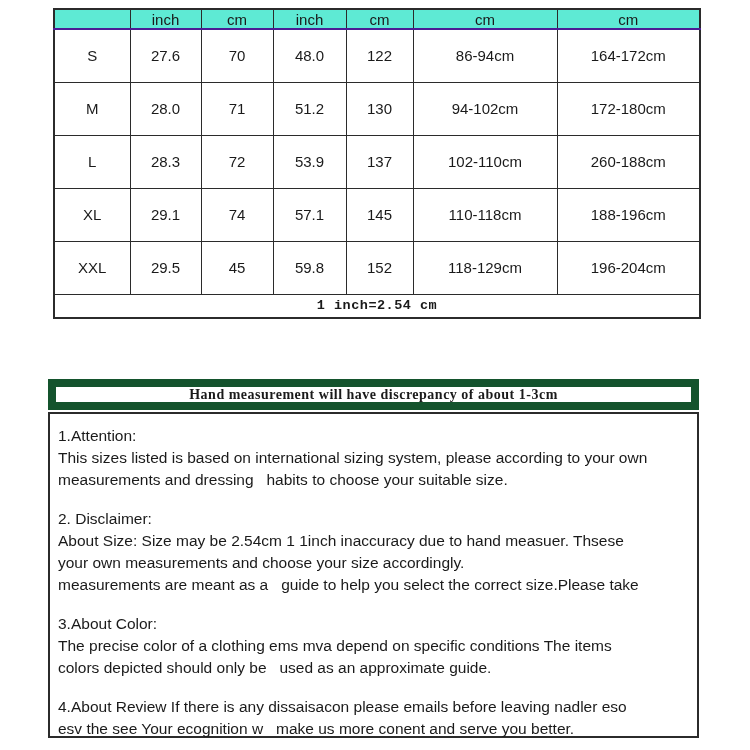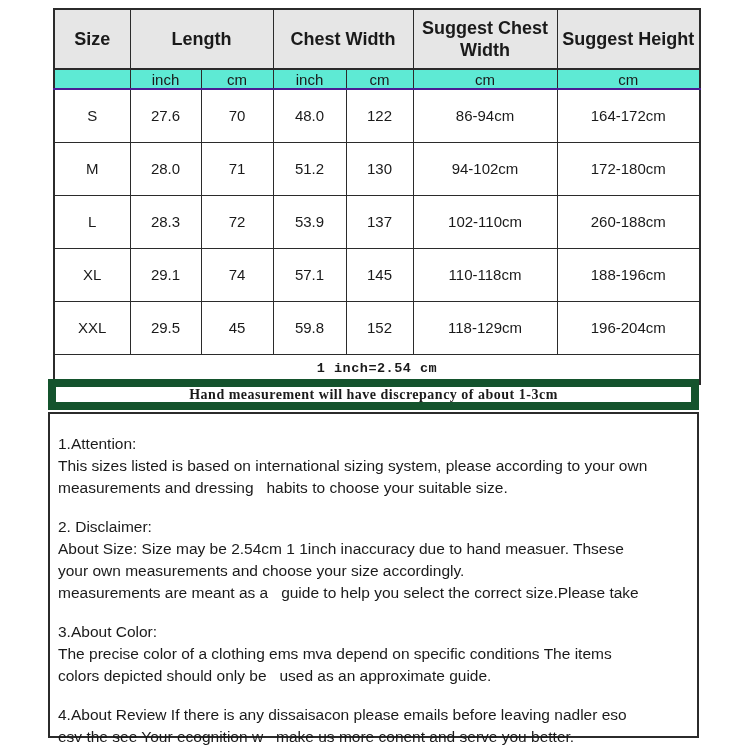--- a/index.html
+++ b/index.html
@@ -46,21 +46,21 @@
   }
   tr.header-row { height: 60px; }
   tr.subheader-row { height: 20px; }
   tr.subheader-row td {
     background: #5eead4;
     font-size: 15px;
     border-bottom: 2px solid #4c1d95;
     margin-top: 46px;
   }
   tr.data-row { height: 53px; }
-  tr.conversion-row { height: 30px; }
+  tr.conversion-row { height: 24px; }
   tr.conversion-row td {
     font-family: "Liberation Mono", monospace;
     font-weight: bold;
     font-size: 13.5px;
     letter-spacing: 0.5px;
   }
 
   
   .hand-note-box {
     position: absolute;
@@ -81,21 +81,21 @@
 
   
   .notes-box {
     position: absolute;
     left: 48px;
     top: 412px;
     width: 651px;
     height: 326px;
     border: 2px solid #2b2b2b;
     box-sizing: border-box;
-    padding: 19px 8px 0 8px;
+    padding: 11px 8px 0 8px;
     font-size: 15.5px;
   }
   .note-para { margin: 0 0 17px 0; }
   .note-line {
     white-space: pre-wrap;
     line-height: 22px;
   }
 </style>
 </head>
 <body>
@@ -106,27 +106,20 @@
     <colgroup>
       <col style="width:76px">
         <col style="width:71px">
         <col style="width:72px">
       <col style="width:73px">
         <col style="width:67px">
         <col style="width:144px">
       <col style="width:143px">
     </colgroup>
     <tbody>
-      <tr class="header-row">
-        <th>Size</th>
-        <th colspan="2">Length</th>
-        <th colspan="2">Chest Width</th>
-        <th>Suggest Chest Width</th>
-        <th>Suggest Height</th>
-      </tr>
       <tr class="subheader-row">
         <td></td>
         <td>inch</td>
         <td>cm</td>
         <td>inch</td>
         <td>cm</td>
         <td>cm</td>
         <td>cm</td>
       </tr>
       <tr class="data-row">

